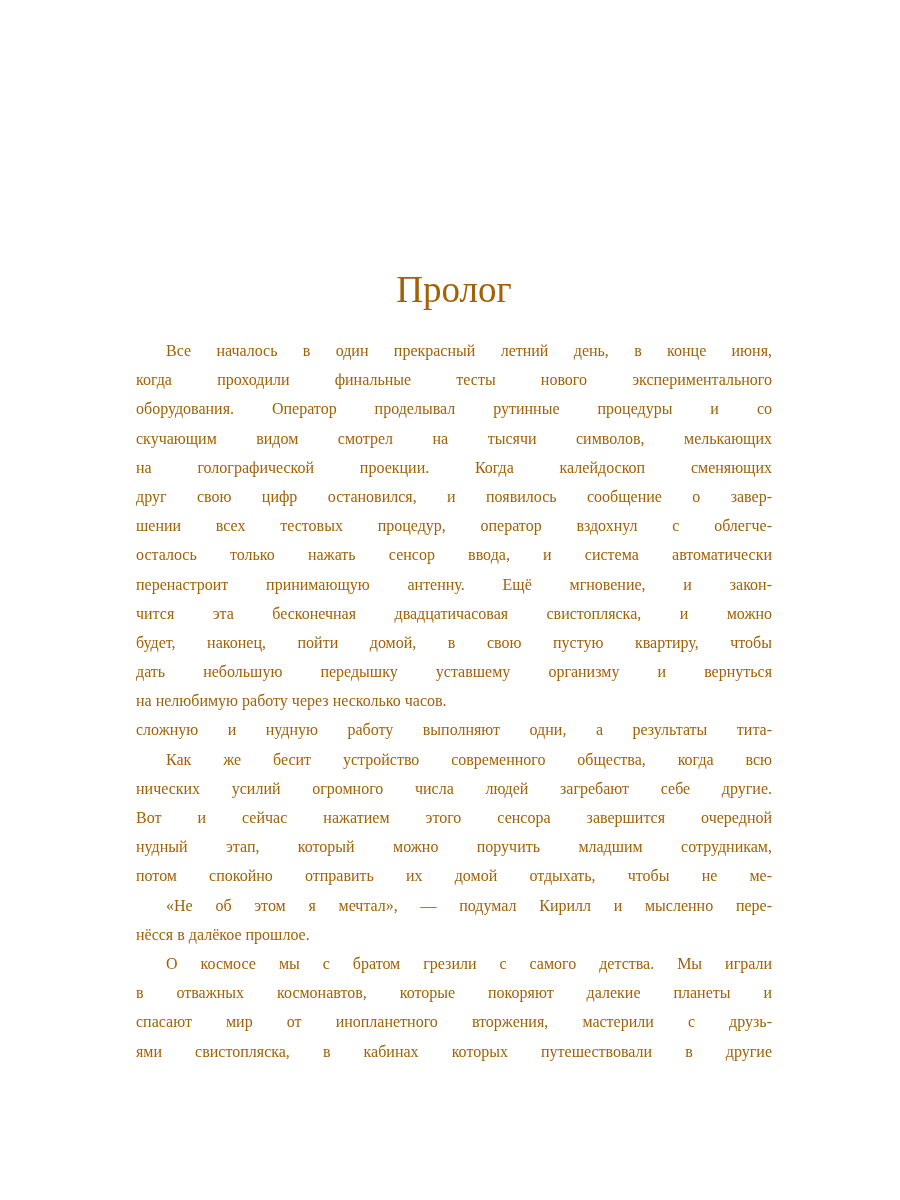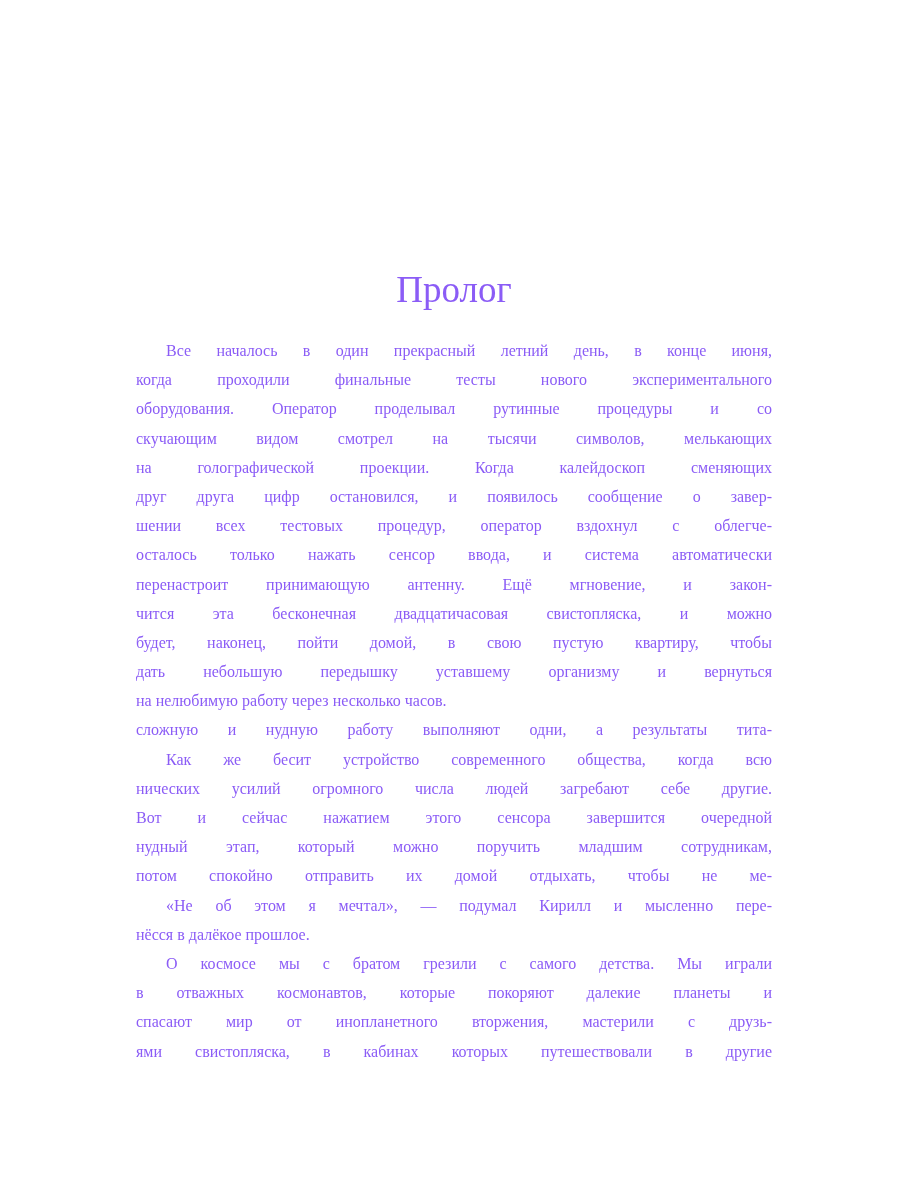--- a/index.html
+++ b/index.html
@@ -46,31 +46,31 @@
   .line.indent {
     padding-left: 30px;
   }
   .line.flush {
     text-align-last: left;
   }
 </style>
 </head>
 <body>
 
-<div class="page" style="color: #8b5cf6; background: rgb(255, 255, 255);">
+<div class="page" style="color: #a16207; background: rgb(255, 255, 255);">
   <div class="content">
     <h1 class="chapter-title">Пролог</h1>
     <div class="page-body">
         <div class="paragraph">
           <div class="line indent">Все началось в один прекрасный летний день, в конце июня,</div>
           <div class="line">когда проходили финальные тесты нового экспериментального</div>
           <div class="line">оборудования. Оператор проделывал рутинные процедуры и со</div>
           <div class="line">скучающим видом смотрел на тысячи символов, мелькающих</div>
           <div class="line">на голографической проекции. Когда калейдоскоп сменяющих</div>
-          <div class="line">друг друга цифр остановился, и появилось сообщение о завер-</div>
+          <div class="line">друг свою цифр остановился, и появилось сообщение о завер-</div>
           <div class="line">шении всех тестовых процедур, оператор вздохнул с облегче-</div>
           <div class="line">осталось только нажать сенсор ввода, и система автоматически</div>
           <div class="line">перенастроит принимающую антенну. Ещё мгновение, и закон-</div>
           <div class="line">чится эта бесконечная двадцатичасовая свистопляска, и можно</div>
           <div class="line">будет, наконец, пойти домой, в свою пустую квартиру, чтобы</div>
           <div class="line">дать небольшую передышку уставшему организму и вернуться</div>
           <div class="line flush">на нелюбимую работу через несколько часов.</div>
         </div>
         <div class="paragraph">
           <div class="line">сложную и нудную работу выполняют одни, а результаты тита-</div>

